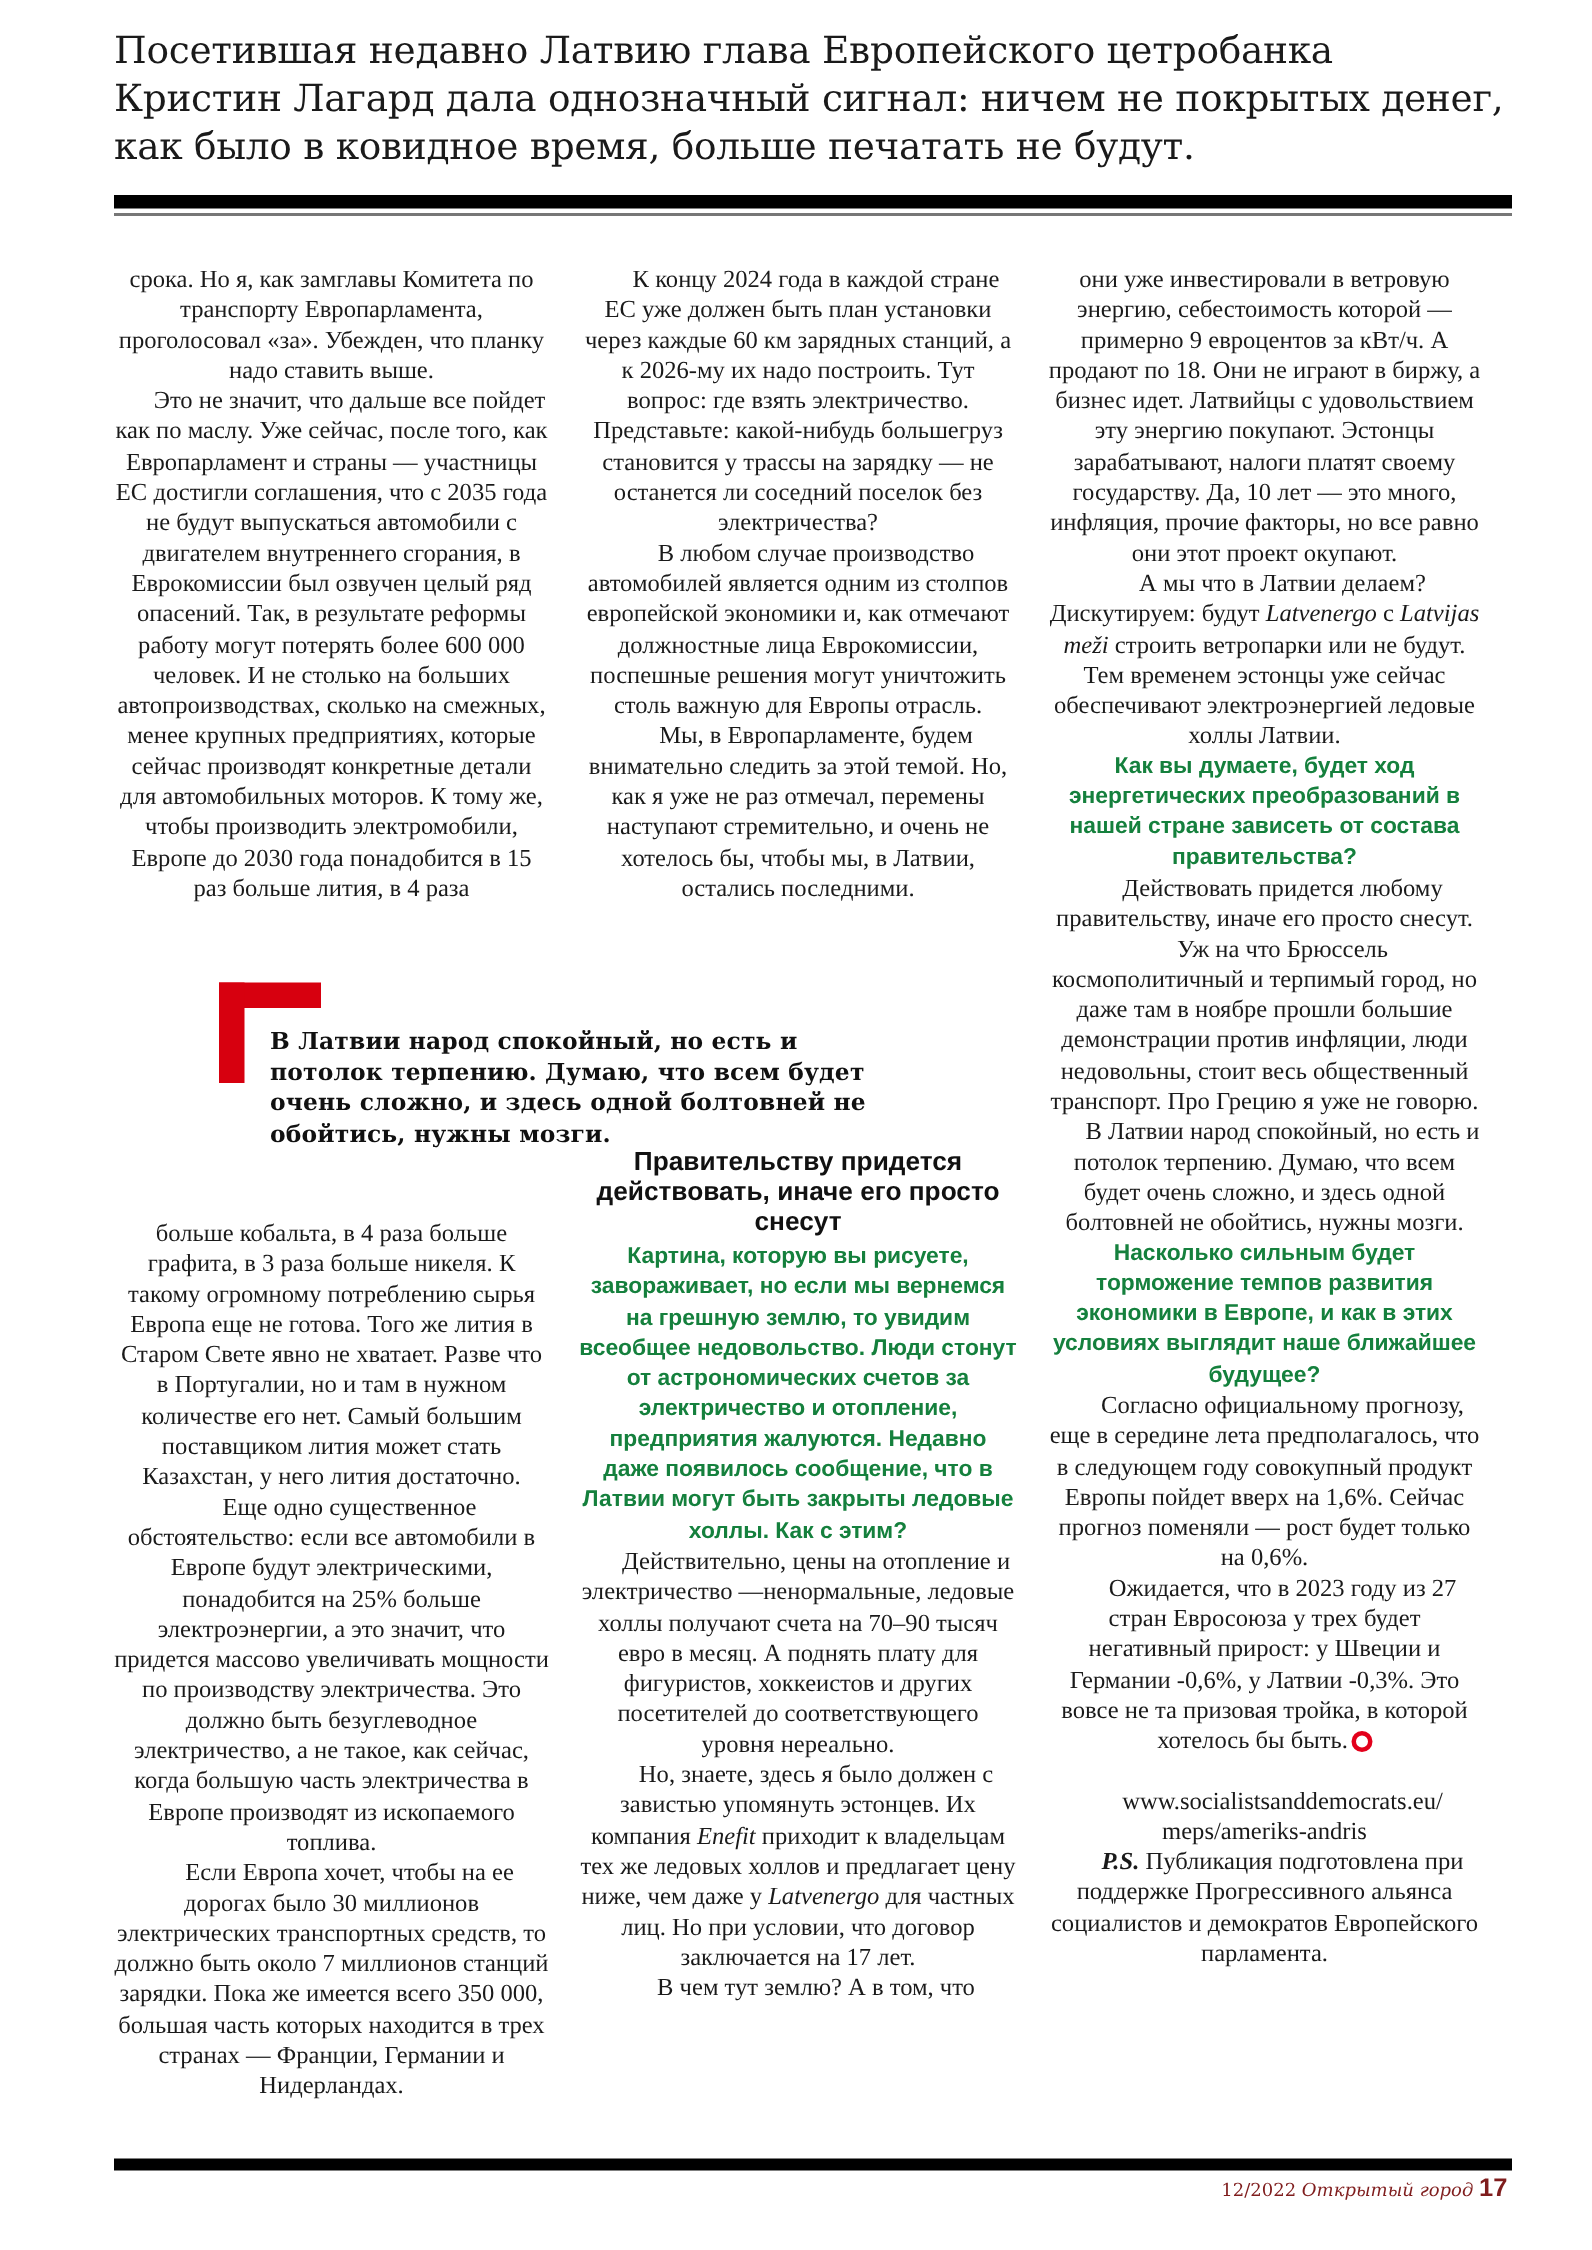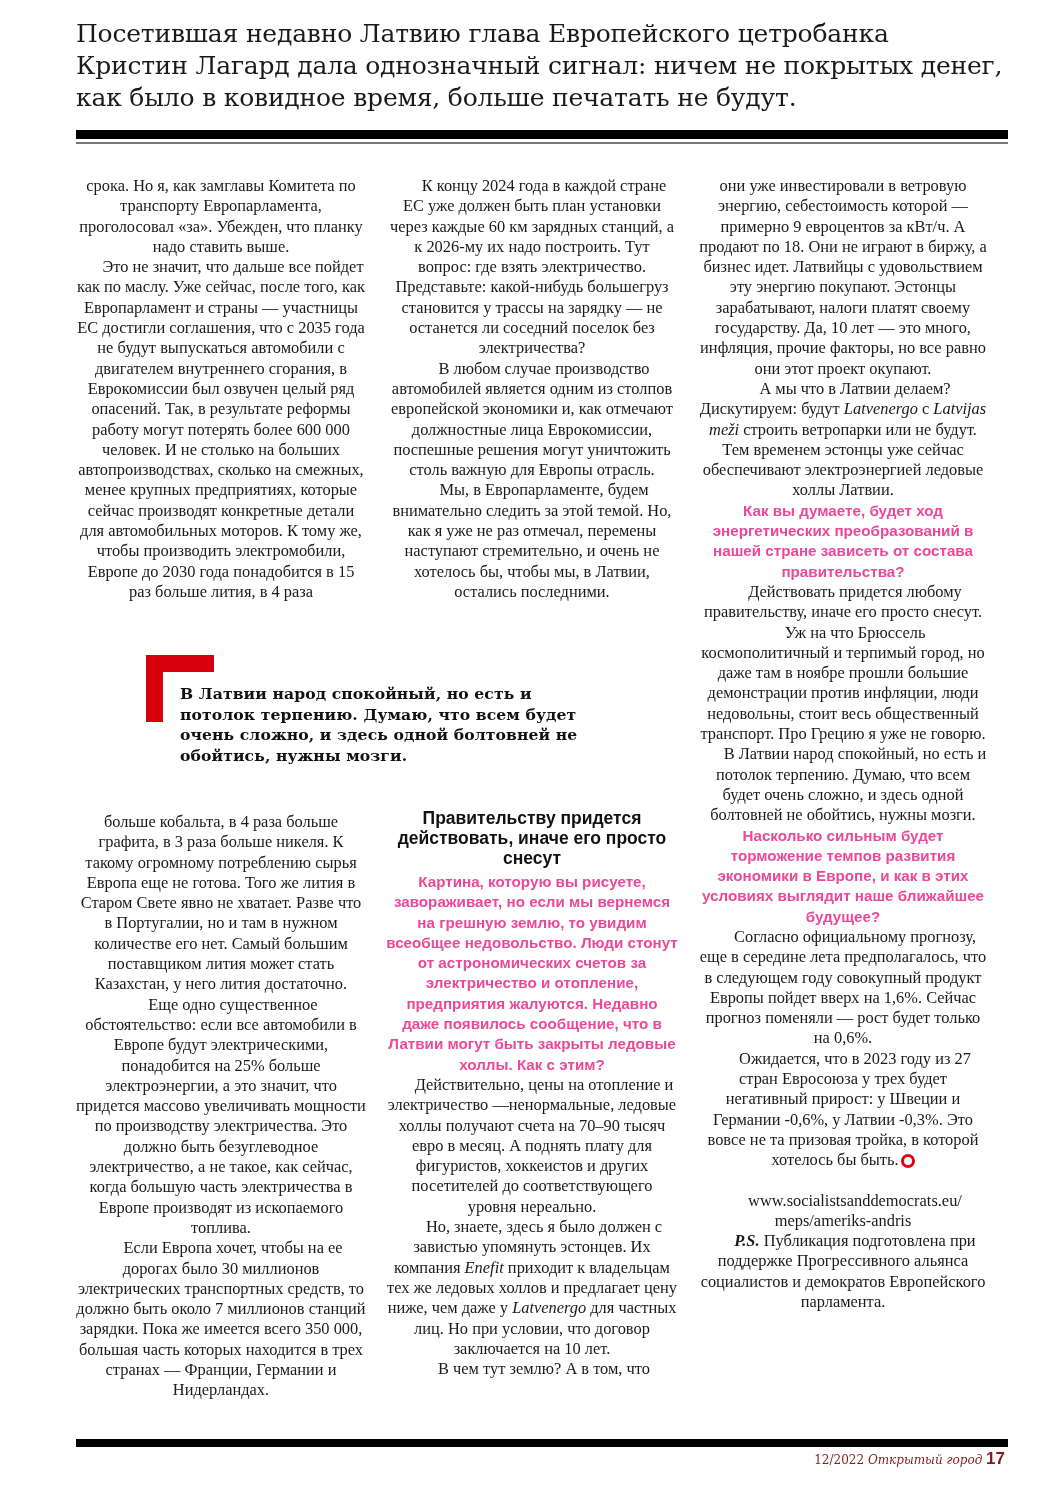--- a/index.html
+++ b/index.html
@@ -15,21 +15,21 @@
   .col {
     position: absolute;
     font-family: "Liberation Serif", "DejaVu Serif", serif;
     font-size: 16.4px; line-height: 20.3px; color: #1a1a1a;
     text-align: center;
   }
   .col p { margin: 0; }
   .col p.ind { text-indent: 24px; }
   .col .q {
     font-family: "Liberation Sans", "DejaVu Sans", sans-serif;
-    font-weight: bold; font-size: 15.2px; line-height: 20.3px; color: #ec4899;
+    font-weight: bold; font-size: 15.2px; line-height: 20.3px; color: #15803d;
     margin: 0;
   }
   .col .sub {
     font-family: "Liberation Sans", "DejaVu Sans", sans-serif;
     font-weight: bold; font-size: 17.5px; line-height: 20px; color: #111;
     margin: 0 0 4px 0;
   }
   .col .end-mark {
     display: inline-block; width: 8px; height: 8px; border-radius: 50%;
     border: 3px solid #e3001b; background: #fff; vertical-align: middle; margin-left: 2px;
@@ -73,25 +73,25 @@
 <div class="pullquote-bracket-h"></div>
 <div class="pullquote-bracket-v"></div>
 <div class="pullquote">В Латвии народ спокойный, но есть и потолок терпению. Думаю, что всем будет очень сложно, и здесь одной болтовней не обойтись, нужны мозги.</div>
 
 <div class="col" style="left:76px; top:812px; width:290px;">
   <p>больше кобальта, в 4 раза больше графита, в 3 раза больше никеля. К такому огромному потреблению сырья Европа еще не готова. Того же лития в Старом Свете явно не хватает. Разве что в Португалии, но и там в нужном количестве его нет. Самый большим поставщиком лития может стать Казахстан, у него лития достаточно.</p>
   <p class="ind">Еще одно существенное обстоятельство: если все автомобили в Европе будут электрическими, понадобится на 25% больше электроэнергии, а это значит, что придется массово увеличивать мощности по производству электричества. Это должно быть безуглеводное электричество, а не такое, как сейчас, когда большую часть электричества в Европе производят из ископаемого топлива.</p>
   <p class="ind">Если Европа хочет, чтобы на ее дорогах было 30 миллионов электрических транспортных средств, то должно быть около 7 миллионов станций зарядки. Пока же имеется всего 350 000, большая часть которых находится в трех странах — Франции, Германии и Нидерландах.</p>
 </div>
 
-<div class="col" style="left:386px; top:808px; width:292px;">
+<div class="col" style="left:386px; top:764px; width:292px;">
   <p class="sub">Правительству придется действовать, иначе его просто снесут</p>
   <p class="q">Картина, которую вы рисуете, завораживает, но если мы вернемся на грешную землю, то увидим всеобщее недовольство. Люди стонут от астрономических счетов за электричество и отопление, предприятия жалуются. Недавно даже появилось сообщение, что в Латвии могут быть закрыты ледовые холлы. Как с этим?</p>
   <p class="ind">Действительно, цены на отопление и электричество —ненормальные, ледовые холлы получают счета на 70–90 тысяч евро в месяц. А поднять плату для фигуристов, хоккеистов и других посетителей до соответствующего уровня нереально.</p>
-  <p class="ind"><span>Но, знаете, здесь я было должен с завистью упомянуть эстонцев. Их компания </span><em>Enefit</em><span> приходит к владельцам тех же ледовых холлов и предлагает цену ниже, чем даже у </span><em>Latvenergo</em><span> для частных лиц. Но при условии, что договор заключается на 10 лет.</span></p>
+  <p class="ind"><span>Но, знаете, здесь я было должен с завистью упомянуть эстонцев. Их компания </span><em>Enefit</em><span> приходит к владельцам тех же ледовых холлов и предлагает цену ниже, чем даже у </span><em>Latvenergo</em><span> для частных лиц. Но при условии, что договор заключается на 17 лет.</span></p>
   <p class="ind">В чем тут землю? А в том, что</p>
 </div>
 
 <div class="col" style="left:697px; top:176px; width:292px;">
   <p>они уже инвестировали в ветровую энергию, себестоимость которой — примерно 9 евроцентов за кВт/ч. А продают по 18. Они не играют в биржу, а бизнес идет. Латвийцы с удовольствием эту энергию покупают. Эстонцы зарабатывают, налоги платят своему государству. Да, 10 лет — это много, инфляция, прочие факторы, но все равно они этот проект окупают.</p>
   <p class="ind"><span>А мы что в Латвии делаем? Дискутируем: будут </span><em>Latvenergo</em><span> с </span><em>Latvijas meži</em><span> строить ветропарки или не будут. Тем временем эстонцы уже сейчас обеспечивают электроэнергией ледовые холлы Латвии.</span></p>
   <p class="q">Как вы думаете, будет ход энергетических преобразований в нашей стране зависеть от состава правительства?</p>
   <p class="ind">Действовать придется любому правительству, иначе его просто снесут.</p>
   <p class="ind">Уж на что Брюссель космополитичный и терпимый город, но даже там в ноябре прошли большие демонстрации против инфляции, люди недовольны, стоит весь общественный транспорт. Про Грецию я уже не говорю.</p>
   <p class="ind">В Латвии народ спокойный, но есть и потолок терпению. Думаю, что всем будет очень сложно, и здесь одной болтовней не обойтись, нужны мозги.</p>

